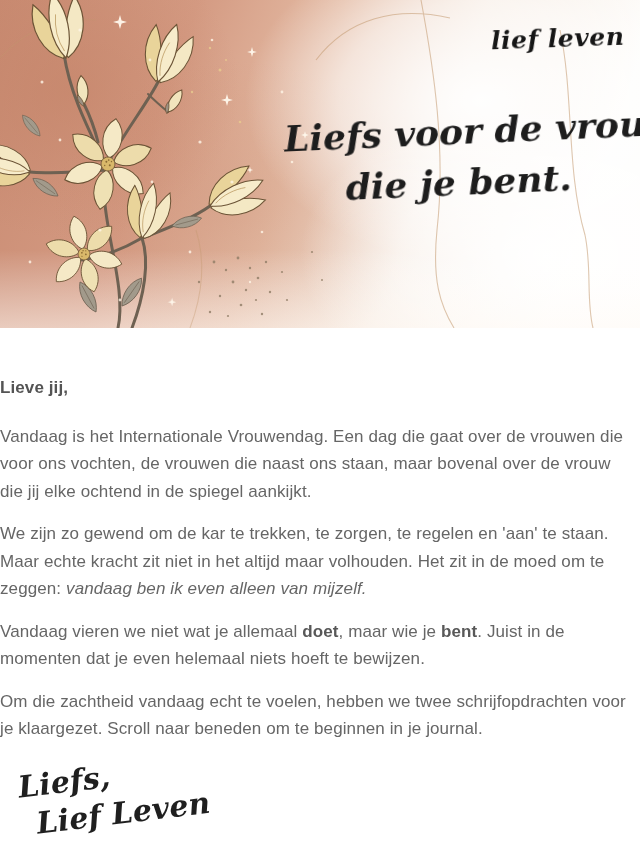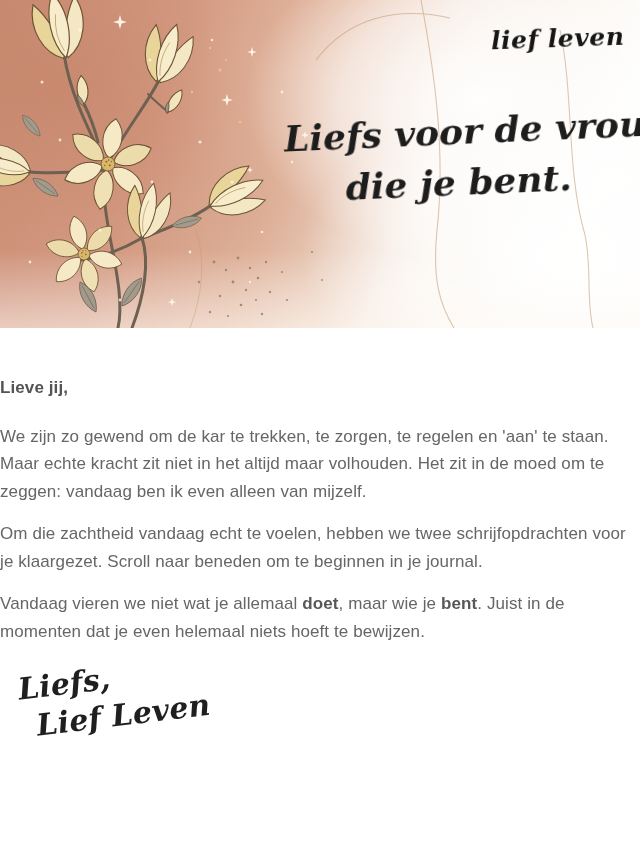--- a/index.html
+++ b/index.html
@@ -53,21 +53,21 @@
     line-height: 27.5px;
     letter-spacing: 0.1px;
   }
   .content p { margin: 0 0 15px 0; }
   .greeting {
     font-weight: 700;
     color: #545454;
     margin-bottom: 21px !important;
   }
   .b { font-weight: 700; color: #585858; }
-  .i { }
+  .i { font-style: italic; }
   
   .signature {
     margin: 26px 0 0 16px;
     font-family: "DejaVu Serif", serif;
     font-style: italic;
     font-weight: 700;
     font-size: 30px;
     color: #1f1f1f;
     transform: rotate(-7deg);
     transform-origin: left top;
@@ -243,26 +243,27 @@
 
     <div class="headline">
       <span class="hl">Liefs voor de vrouw</span>
       <span class="hl">die je bent.</span>
     </div>
   </div>
 
   <div class="content">
     <p class="greeting">Lieve jij,</p>
 
+    <p>Vandaag is het Internationale Vrouwendag. Een dag die gaat over de vrouwen die voor ons vochten, de vrouwen die naast ons staan, maar bovenal over de vrouw die jij elke ochtend in de spiegel aankijkt.</p>
 
     <p><span>We zijn zo gewend om de kar te trekken, te zorgen, te regelen en 'aan' te staan. Maar echte kracht zit niet in het altijd maar volhouden. Het zit in de moed om te zeggen: </span><span class="i">vandaag ben ik even alleen van mijzelf.</span></p>
 
+    <p><span>Vandaag vieren we niet wat je allemaal </span><span class="b">doet</span><span>, maar wie je </span><span class="b">bent</span><span>. Juist in de momenten dat je even helemaal niets hoeft te bewijzen.</span></p>
+
     <p>Om die zachtheid vandaag echt te voelen, hebben we twee schrijfopdrachten voor je klaargezet. Scroll naar beneden om te beginnen in je journal.</p>
-
-    <p><span>Vandaag vieren we niet wat je allemaal </span><span class="b">doet</span><span>, maar wie je </span><span class="b">bent</span><span>. Juist in de momenten dat je even helemaal niets hoeft te bewijzen.</span></p>
 
     <div class="signature">
       <span class="sig-line">Liefs,</span>
       <span class="sig-line sig-line2">Lief Leven</span>
     </div>
   </div>
 
 </div>
 
 </body></html>

